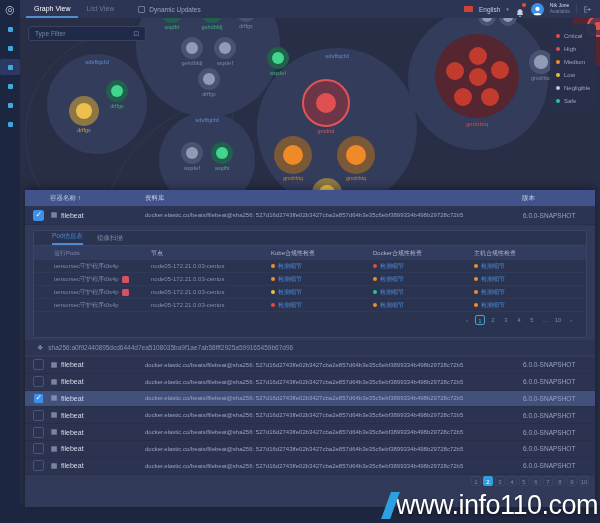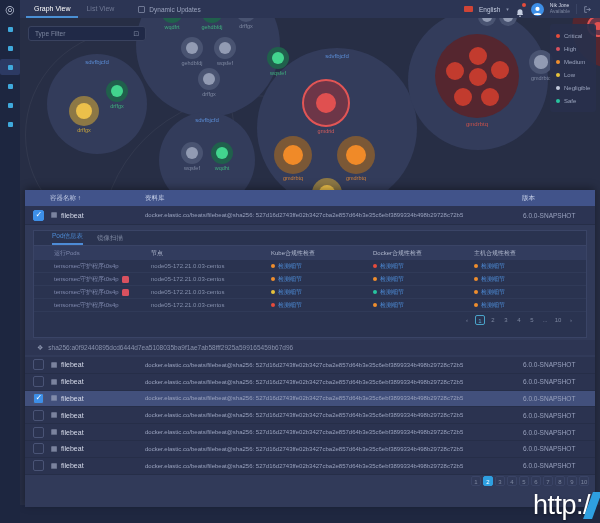--- a/index.html
+++ b/index.html
@@ -534,15 +534,15 @@
       <span class="pg2">8</span>
 
       <span class="pg2">9</span>
 
       <span class="pg2">10</span>
 
   </div>
 </section>
 
 <div class="watermark">
-  <span>http:/</span>
   <span class="wm-slash"></span>
+  <span>www.info110.com</span>
 </div>
 
 </body></html>

